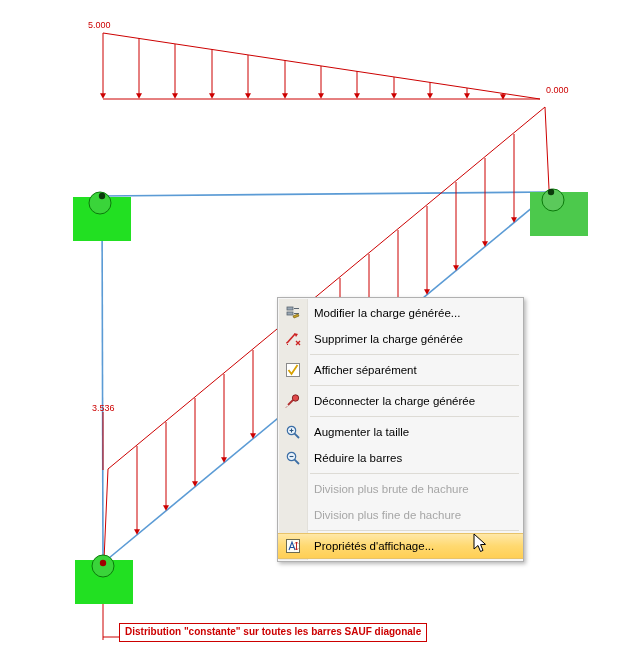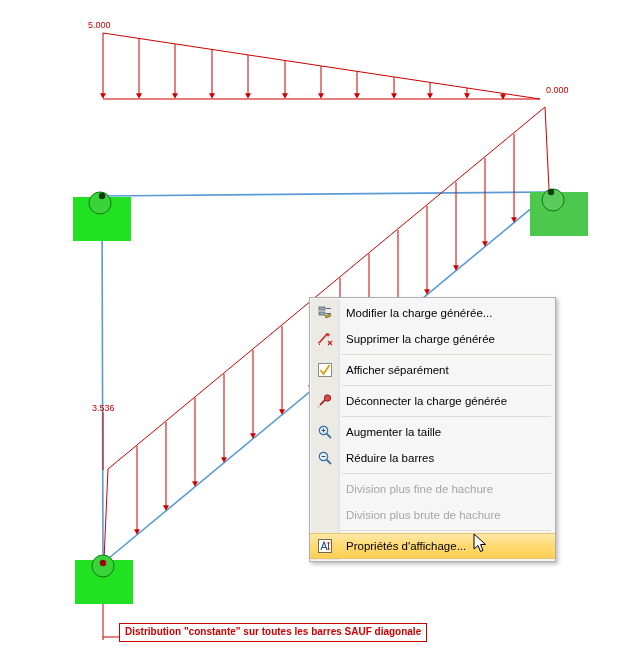--- a/index.html
+++ b/index.html
@@ -57,21 +57,20 @@
     position: absolute;
     left: 277px;
     top: 297px;
     width: 245px;
     background: #f6f6f6;
     border: 1px solid #b0b0b0;
     box-shadow: 2px 2px 4px rgba(0,0,0,0.28);
     font-size: 11.5px;
     color: #000000;
     padding: 2px 0 2px 0;
-    margin-left: 32px;
   }
   #context-menu .gutter {
     position: absolute;
     left: 1px; top: 1px;
     width: 28px;
     bottom: 1px;
     background: #eceae4;
     border-right: 1px solid #e2e0da;
   }
   .menu-item {
@@ -286,26 +285,26 @@
           <path d="M4.6 6.5 H8.4" stroke="#2b567f" stroke-width="1.1"></path>
         </svg>
       </span>
       <span class="mi-label">Réduire la barres</span>
     </div>
 
     <div class="menu-sep"></div>
 
     <div class="menu-item disabled">
       <span class="mi-icon"></span>
-      <span class="mi-label">Division plus fine de hachure</span>
+      <span class="mi-label">Division plus brute de hachure</span>
     </div>
 
     <div class="menu-item disabled">
       <span class="mi-icon"></span>
-      <span class="mi-label">Division plus brute de hachure</span>
+      <span class="mi-label">Division plus fine de hachure</span>
     </div>
 
     <div class="menu-sep full"></div>
 
     <div class="menu-item highlight">
       <span class="mi-icon">
         <svg width="16" height="16" viewBox="0 0 16 16">
           <rect x="1.5" y="1.5" width="13" height="13" fill="#fdfdf5" stroke="#6b6b50" stroke-width="1"></rect>
           <path d="M4 12 L7 4 L10 12 M5 9.5 H9" stroke="#1e4fa0" stroke-width="1.1" fill="none"></path>
           <path d="M11.5 4 v8 M10 5.5 l1.5 -1.5 l1.5 1.5 M10 10.5 l1.5 1.5 l1.5 -1.5" stroke="#c02020" stroke-width="1" fill="none"></path>

